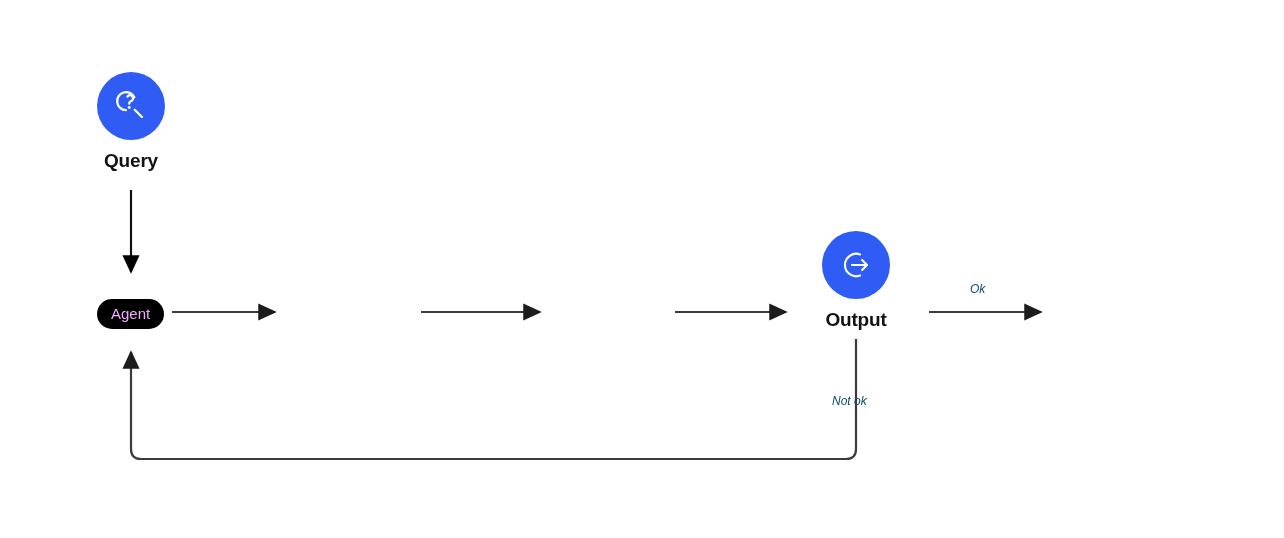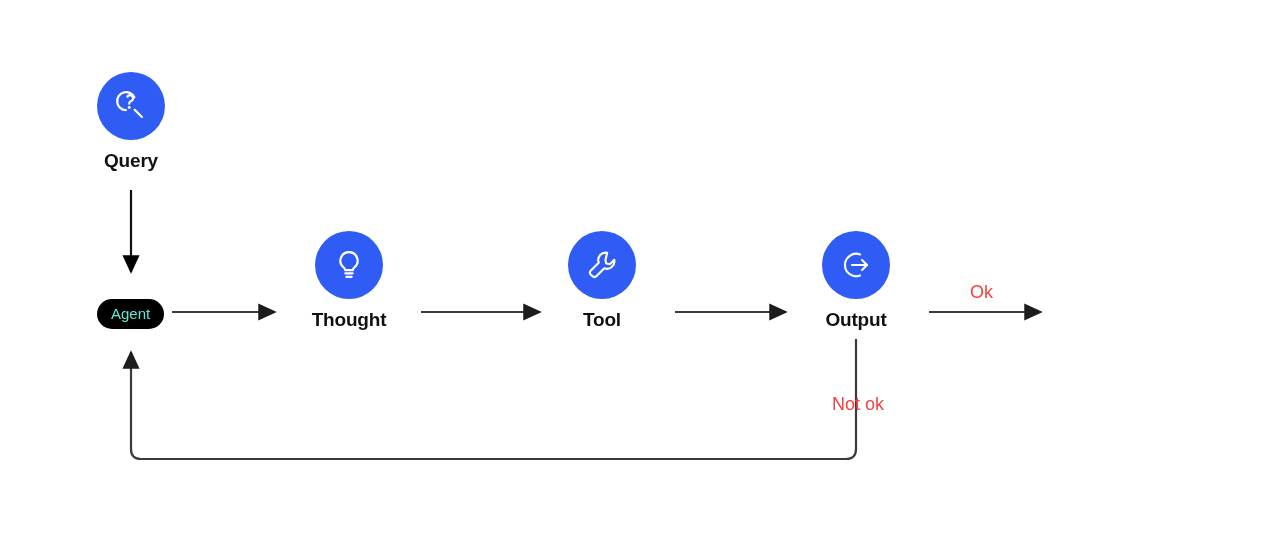--- a/index.html
+++ b/index.html
@@ -46,35 +46,36 @@
     font-weight: 700;
     color: #111111;
     letter-spacing: -0.2px;
     white-space: nowrap;
     line-height: 1;
   }
   
   .pill {
     position: absolute;
     background: #000000;
-    color: #5eead4;
+    color: #f0abfc;
     border-radius: 999px;
     font-size: 15px;
     font-weight: 400;
     line-height: 1;
     padding: 7px 14px 8px 14px;
     white-space: nowrap;
   }
   
   .edge-label {
     position: absolute;
-    font-size: 18px;
-    color: #ef4444;
+    font-size: 12px;
+    color: #0c4a6e;
     white-space: nowrap;
     line-height: 1;
+    font-style: italic;
   }
   
   #edges {
     position: absolute;
     left: 0;
     top: 0;
     width: 1284px;
     height: 538px;
     pointer-events: none;
   }
@@ -125,45 +126,21 @@
           <path d="M18.8 8.6 a7.6 7.6 0 1 0 -7.1 10.9"></path>
           <line x1="19.1" y1="19.1" x2="25.2" y2="25.2"></line>
           <path d="M13.0 8.0 a2.6 2.6 0 1 1 2.7 4.0 c-0.9 0.5 -1.2 1.1 -1.2 2.1"></path>
         </g>
         <circle cx="14.5" cy="17.3" r="1.25" fill="#ffffff"></circle>
       </svg>
     </div>
     <div class="node-label">Query</div>
   </div>
 
-  <div class="node" style="left:279px; top:231px;">
-    <div class="node-circle">
 
-      <svg width="36" height="36" viewBox="0 0 32 32">
-        <g fill="none" stroke="#ffffff" stroke-width="1.9" stroke-linecap="round" stroke-linejoin="round">
-          <path d="M16 4.6 a7.6 7.6 0 0 0 -4.7 13.6 c0.8 0.7 1.2 1.4 1.2 2.3 h7 c0 -0.9 0.4 -1.6 1.2 -2.3 A7.6 7.6 0 0 0 16 4.6 z"></path>
-          <line x1="12.7" y1="23.4" x2="19.3" y2="23.4"></line>
-          <line x1="13.6" y1="26.5" x2="18.4" y2="26.5"></line>
-        </g>
-      </svg>
-    </div>
-    <div class="node-label">Thought</div>
-  </div>
-
-  <div class="node" style="left:532px; top:231px;">
-    <div class="node-circle">
-
-      <svg width="36" height="36" viewBox="0 0 32 32">
-        <g fill="none" stroke="#ffffff" stroke-width="1.9" stroke-linecap="round" stroke-linejoin="round">
-          <path d="M20.6 5.1 a6.6 6.6 0 0 0 -7.5 8.8 L5.9 21.1 a2.3 2.3 0 0 0 0 3.3 l1.7 1.7 a2.3 2.3 0 0 0 3.3 0 l7.2 -7.2 a6.6 6.6 0 0 0 8.8 -7.5 l-3.9 3.9 -3.3 -0.6 -0.6 -3.3 z"></path>
-        </g>
-      </svg>
-    </div>
-    <div class="node-label">Tool</div>
-  </div>
 
   <div class="node" style="left:786px; top:231px;">
     <div class="node-circle">
 
       <svg width="36" height="36" viewBox="0 0 32 32">
         <g fill="none" stroke="#ffffff" stroke-width="1.9" stroke-linecap="round" stroke-linejoin="round">
           <path d="M19.6 6.6 a10 10 0 1 0 0 18.8"></path>
           <line x1="12.4" y1="16" x2="25.8" y2="16"></line>
           <polyline points="21.4,11.6 25.8,16 21.4,20.4"></polyline>
         </g>

